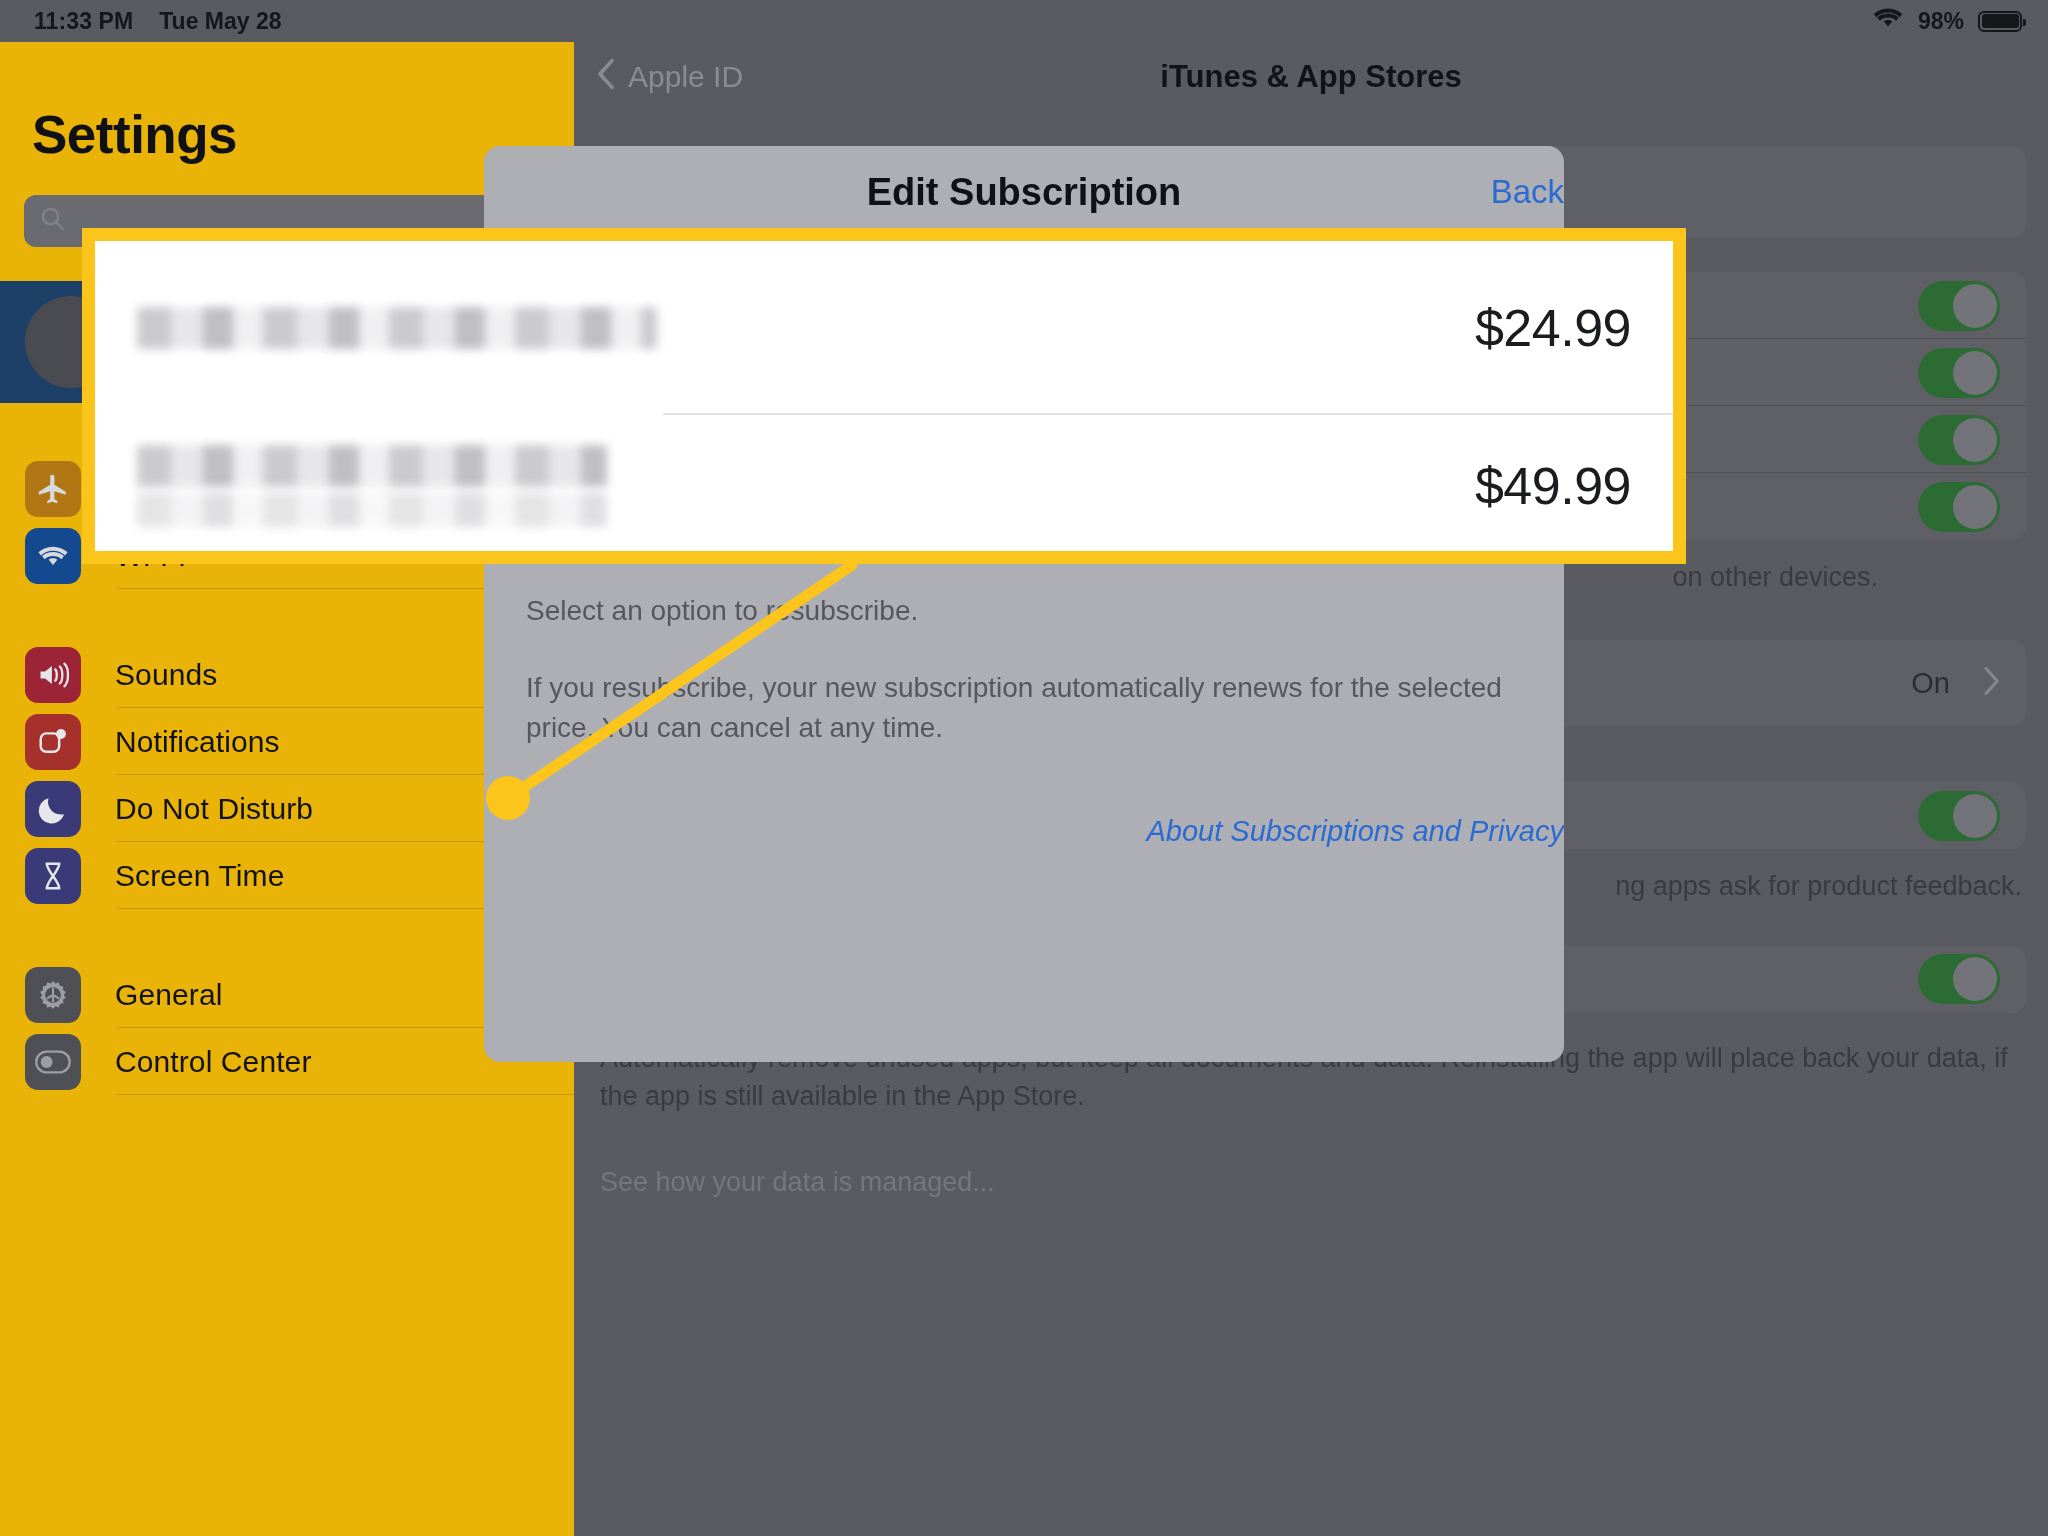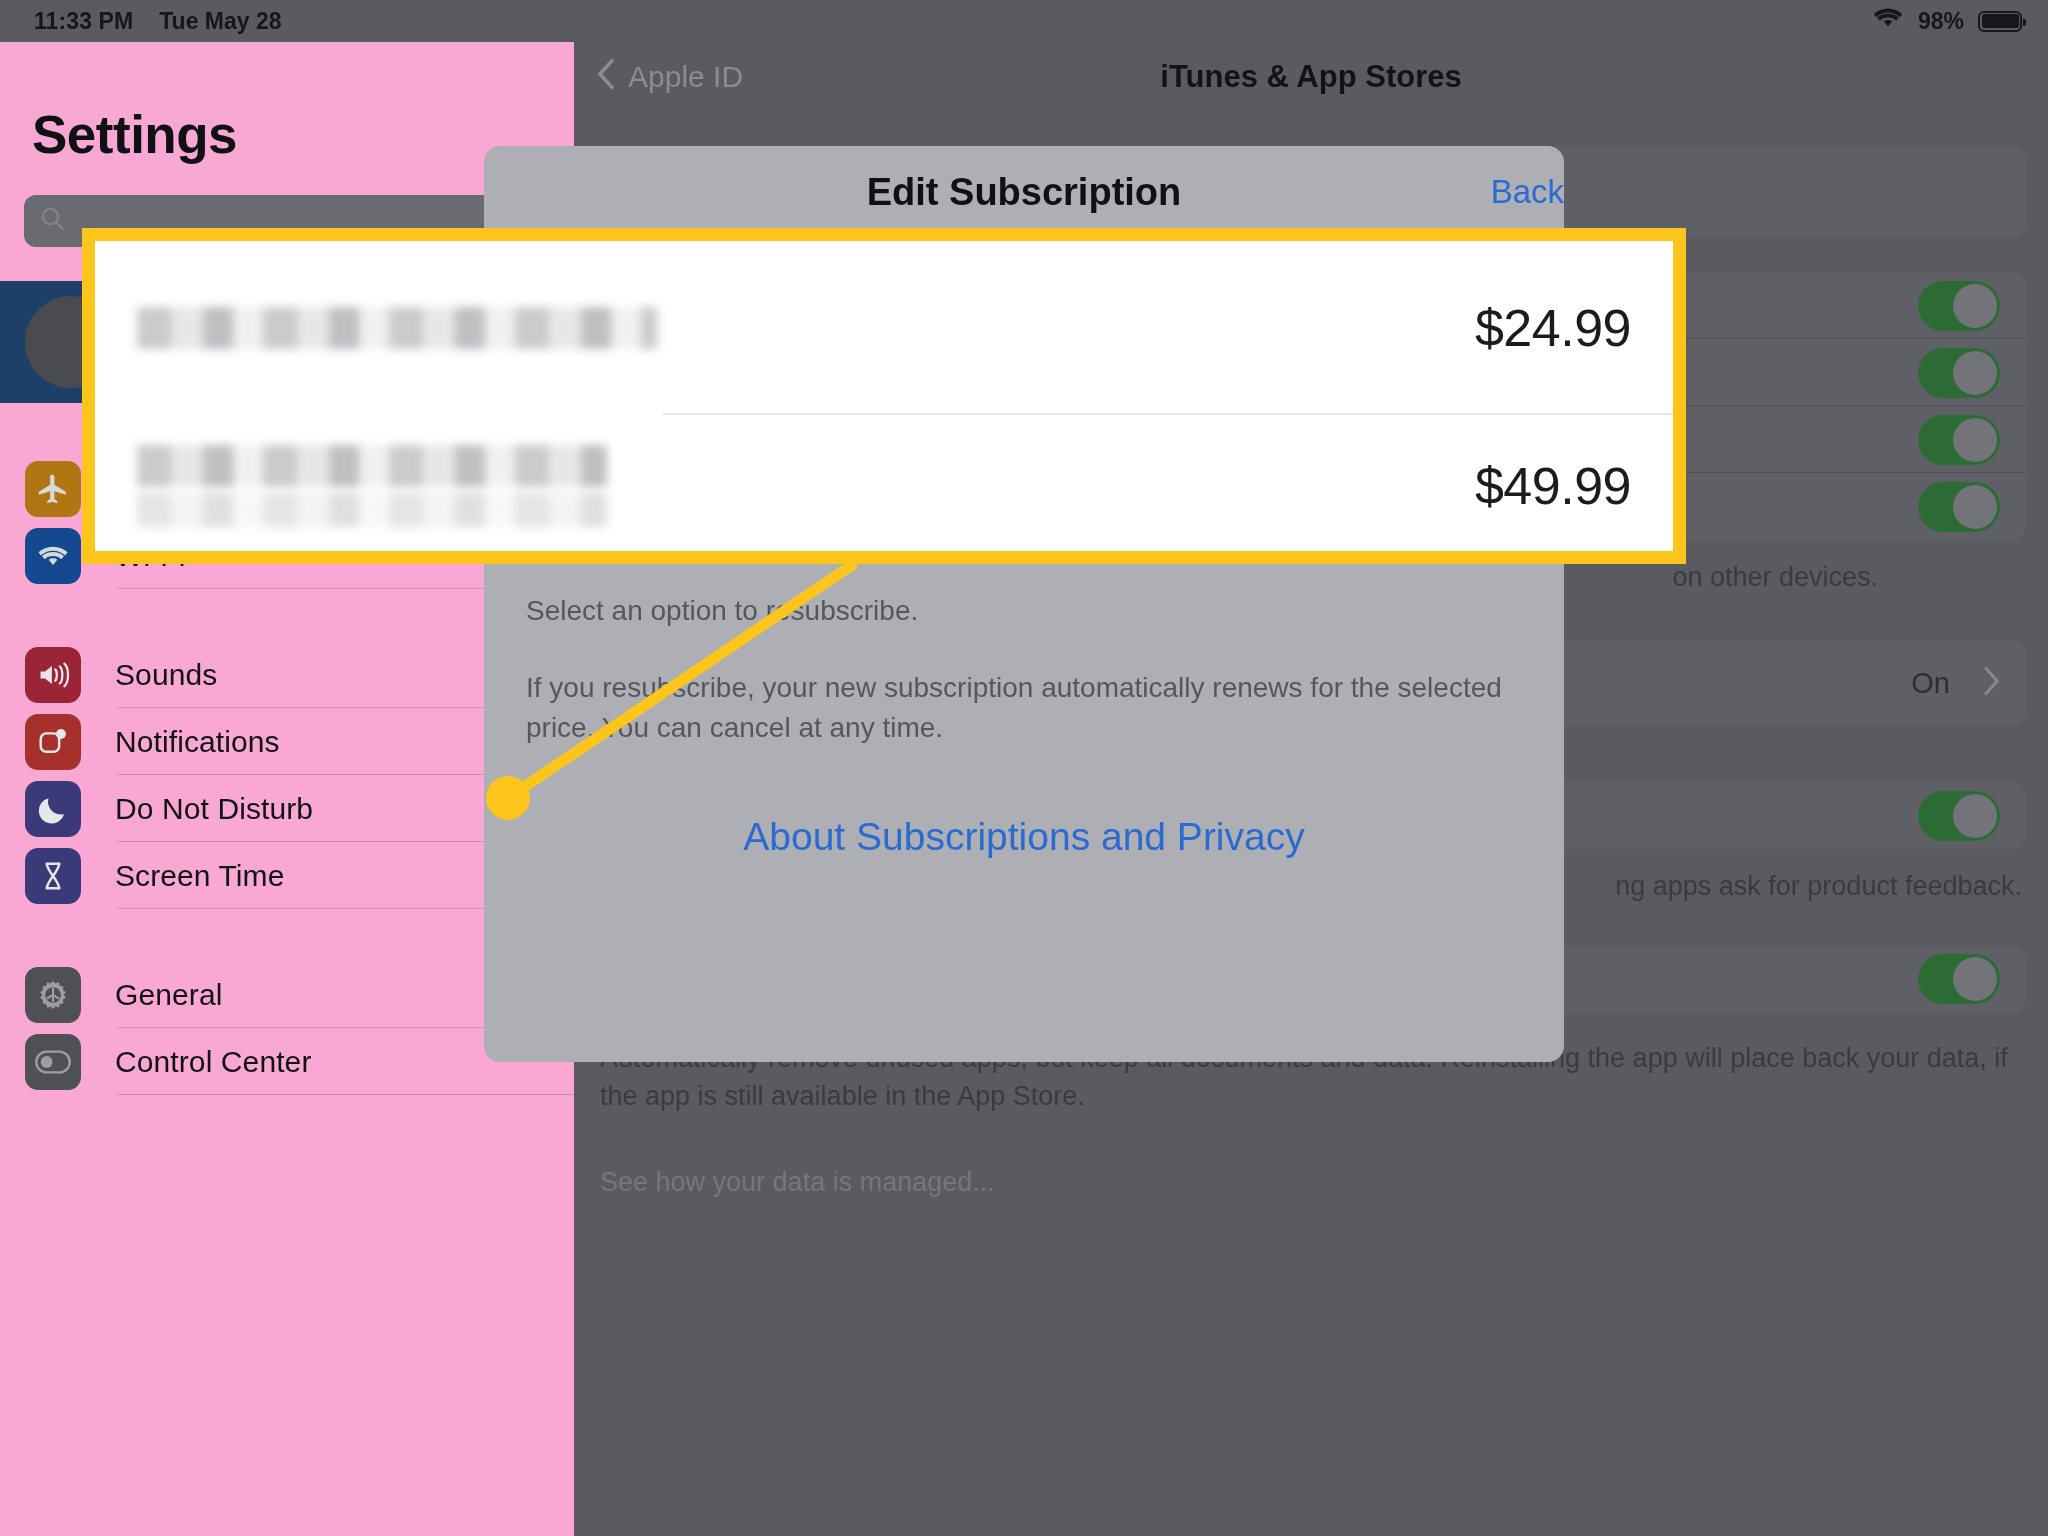--- a/index.html
+++ b/index.html
@@ -50,21 +50,21 @@
     height: calc(100% - 3px);
     background: #15171a;
     border-radius: 3px;
   }
   .sb-pct { font-size: 23px; font-weight: 600; }
 
   
   #sidebar {
     position: absolute; left: 0; top: 42px;
     width: 574px; height: 1494px;
-    background: #f9a8d4;
+    background: #eab308;
     z-index: 1;
   }
   #sidebar .settings-title {
     font-size: 53px;
     font-weight: 700;
     color: #101114;
     padding: 62px 0 0 32px;
     letter-spacing: -0.5px;
   }
   #search-field {
@@ -238,24 +238,25 @@
   .blurbar.l2 { margin-top: 7px; height: 22px; opacity: .55; }
   .m-body-text {
     font-size: 28px;
     color: #56575c;
     line-height: 1.45;
     padding: 0 42px;
   }
   .m-body-text.first { padding-top: 42px; }
   .m-body-text.second { padding-top: 36px; }
   .m-link {
-    text-align: center;
+    text-align: right;
     color: #2a6ad1;
-    font-size: 39px;
+    font-size: 29px;
     padding-top: 66px;
+    font-style: italic;
   }
 
   
   #pointer-svg {
     position: absolute; left: 0; top: 0;
     width: 2048px; height: 1536px;
     z-index: 6;
     pointer-events: none;
   }
   #callout {

